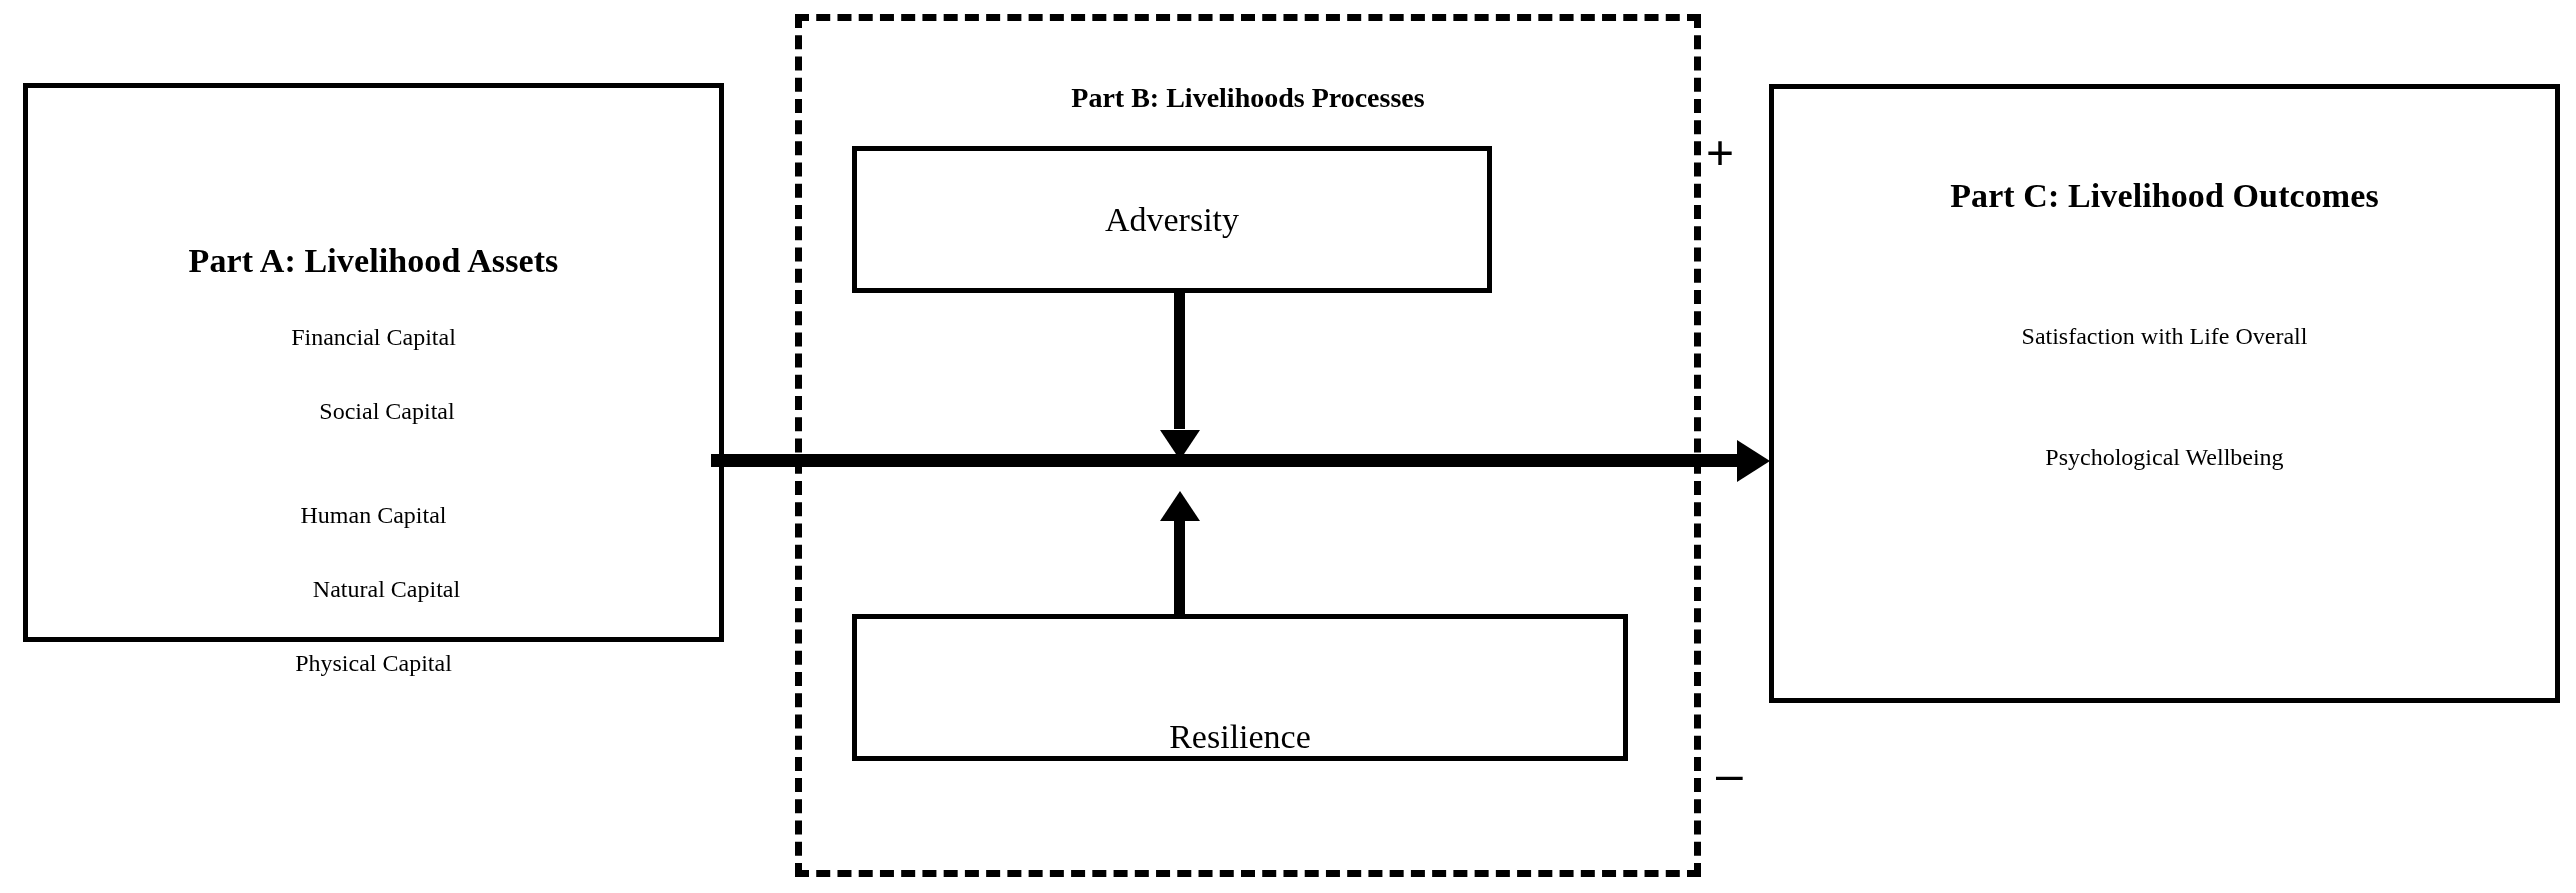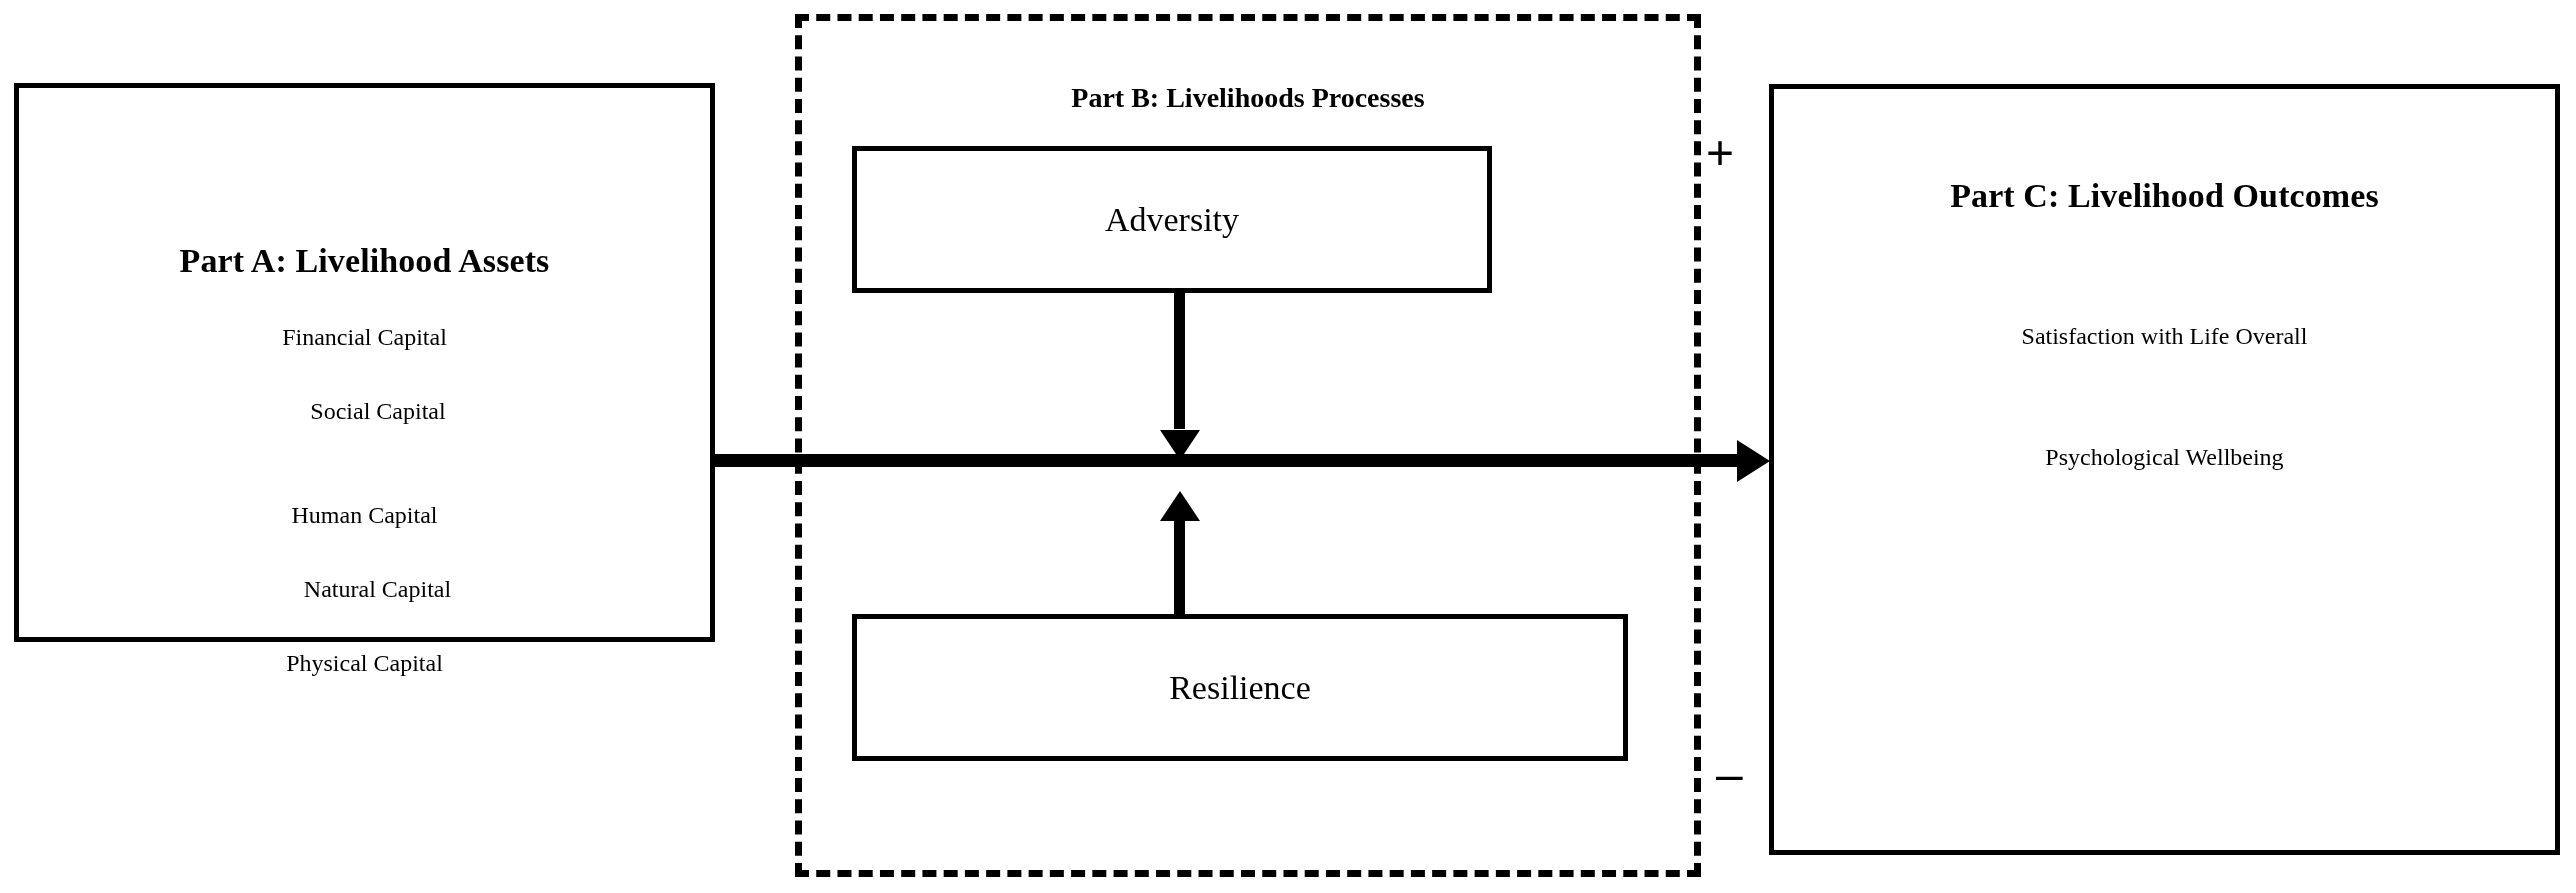--- a/index.html
+++ b/index.html
@@ -114,21 +114,21 @@
     font-weight: normal;
     line-height: 1;
     font-family: "Liberation Sans", sans-serif;
   }
 </style>
 </head>
 <body>
 
 <div id="diagram-canvas">
 
-  <div class="solid-box" style="left:14px; top:83px; width:701px; height:559px;">
+  <div class="solid-box" style="left:23px; top:83px; width:701px; height:559px;">
 
     <div class="panel-title" style="top:154px;">Part A: Livelihood Assets</div>
 
     <div class="panel-list" style="top:237px;">
       <div class="list-item" style="margin-bottom:50px;">Financial Capital</div>
       <div class="list-item" style="margin-bottom:80px;padding-left:27px;">Social Capital</div>
       <div class="list-item" style="margin-bottom:50px;">Human Capital</div>
       <div class="list-item" style="margin-bottom:50px;margin-left:26px;">Natural Capital</div>
       <div class="list-item">Physical Capital</div>
     </div>
@@ -137,25 +137,25 @@
   <div class="dashed-box" style="left:795px; top:14.4px; width:906px; height:863px;">
   </div>
 
   <div style="position:absolute; left:795px; top:82px; width:906px; text-align:center;
               font-size:28px; font-weight:bold; white-space:nowrap;">Part B: Livelihoods Processes</div>
 
   <div class="inner-box" style="left:852px; top:146px; width:640px; height:147px;">
     <span class="node-label">Adversity</span>
   </div>
 
-  <div class="inner-box" style="left:852px; top:614px; width:776px; height:147px;">
+  <div class="inner-box" style="left:852px; top:614px; width:776px; height:147px;align-items:flex-end;">
     <span class="node-label">Resilience</span>
   </div>
 
-  <div class="solid-box" style="left:1769px; top:84px; width:791px; height:771px;">
+  <div class="solid-box" style="left:1769px; top:84px; width:791px; height:619px;">
 
     <div class="panel-title" style="top:88px;">Part C: Livelihood Outcomes</div>
 
     <div class="panel-list" style="top:235px;">
       <div class="list-item" style="margin-bottom:97px;">Satisfaction with Life Overall</div>
       <div class="list-item">Psychological Wellbeing</div>
     </div>
   </div>
 
   <div class="h-line" style="left:711px; top:454px; width:1030px; height:12.6px;"></div>

